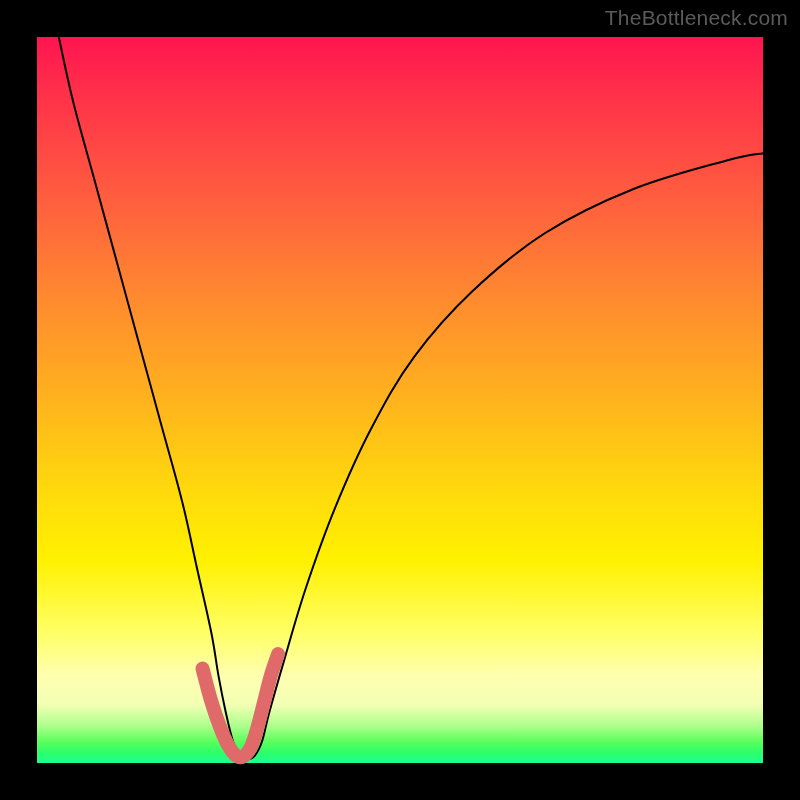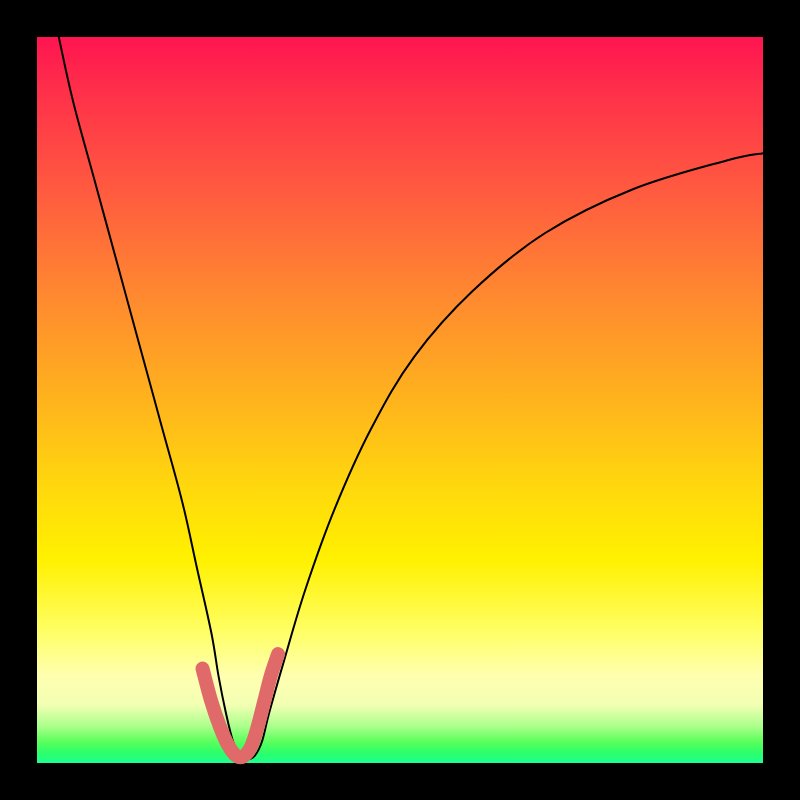--- a/index.html
+++ b/index.html
@@ -66,13 +66,14 @@
 </head>
 <body>
 
 <div class="frame">
   <div class="plot-area">
     <svg class="curve" viewBox="0 0 726 726" preserveAspectRatio="none">
       <path id="main-curve" fill="none" stroke="#000000" stroke-width="2" d="M 21.78 0.00 C 24.39 11.76, 29.77 39.20, 36.30 65.34 C 42.83 91.48, 50.24 116.45, 58.08 145.20 C 65.92 173.95, 72.02 196.31, 79.86 225.06 C 87.70 253.81, 93.80 276.17, 101.64 304.92 C 109.48 333.67, 115.58 356.03, 123.42 384.78 C 131.26 413.53, 138.67 438.50, 145.20 464.64 C 151.73 490.78, 154.49 506.46, 159.72 529.98 C 164.95 553.50, 170.32 575.72, 174.24 595.32 C 178.16 614.92, 178.89 624.51, 181.50 638.88 C 184.11 653.25, 186.15 663.42, 188.76 675.18 C 191.37 686.94, 193.41 696.38, 196.02 704.22 C 198.63 712.06, 200.67 715.47, 203.28 718.74 C 205.89 722.01, 207.93 722.37, 210.54 722.37 C 213.15 722.37, 215.19 722.01, 217.80 718.74 C 220.41 715.47, 222.45 712.06, 225.06 704.22 C 227.67 696.38, 228.40 689.55, 232.32 675.18 C 236.24 660.81, 240.31 646.58, 246.84 624.36 C 253.37 602.14, 259.47 579.20, 268.62 551.76 C 277.77 524.32, 285.90 500.65, 297.66 471.90 C 309.42 443.15, 319.59 419.48, 333.96 392.04 C 348.33 364.60, 359.22 344.27, 377.52 319.44 C 395.82 294.61, 412.08 276.32, 435.60 254.10 C 459.12 231.88, 479.45 214.32, 508.20 196.02 C 536.95 177.72, 562.65 165.53, 595.32 152.46 C 627.99 139.39, 666.18 129.95, 689.70 123.42 C 713.22 116.89, 719.47 117.47, 726.00 116.16"></path>
       <path id="highlight-curve" fill="none" stroke="#e06a6a" stroke-width="14" stroke-linecap="round" stroke-linejoin="round" d="M 165.53 631.62 C 167.10 637.50, 171.10 653.84, 174.24 664.29 C 177.38 674.74, 179.95 681.86, 182.95 689.70 C 185.96 697.54, 188.32 702.88, 190.94 707.85 C 193.55 712.82, 195.25 715.07, 197.47 717.29 C 199.69 719.51, 201.19 720.19, 203.28 720.19 C 205.37 720.19, 207.00 719.51, 209.09 717.29 C 211.18 715.07, 212.81 712.82, 214.90 707.85 C 216.99 702.88, 218.48 697.54, 220.70 689.70 C 222.93 681.86, 224.89 673.44, 227.24 664.29 C 229.59 655.14, 231.29 647.37, 233.77 638.88 C 236.25 630.39, 239.73 621.02, 241.03 617.10"></path>
     </svg>
   </div>
+  <div class="watermark">TheBottleneck.com</div>
 </div>
 
 </body></html>

